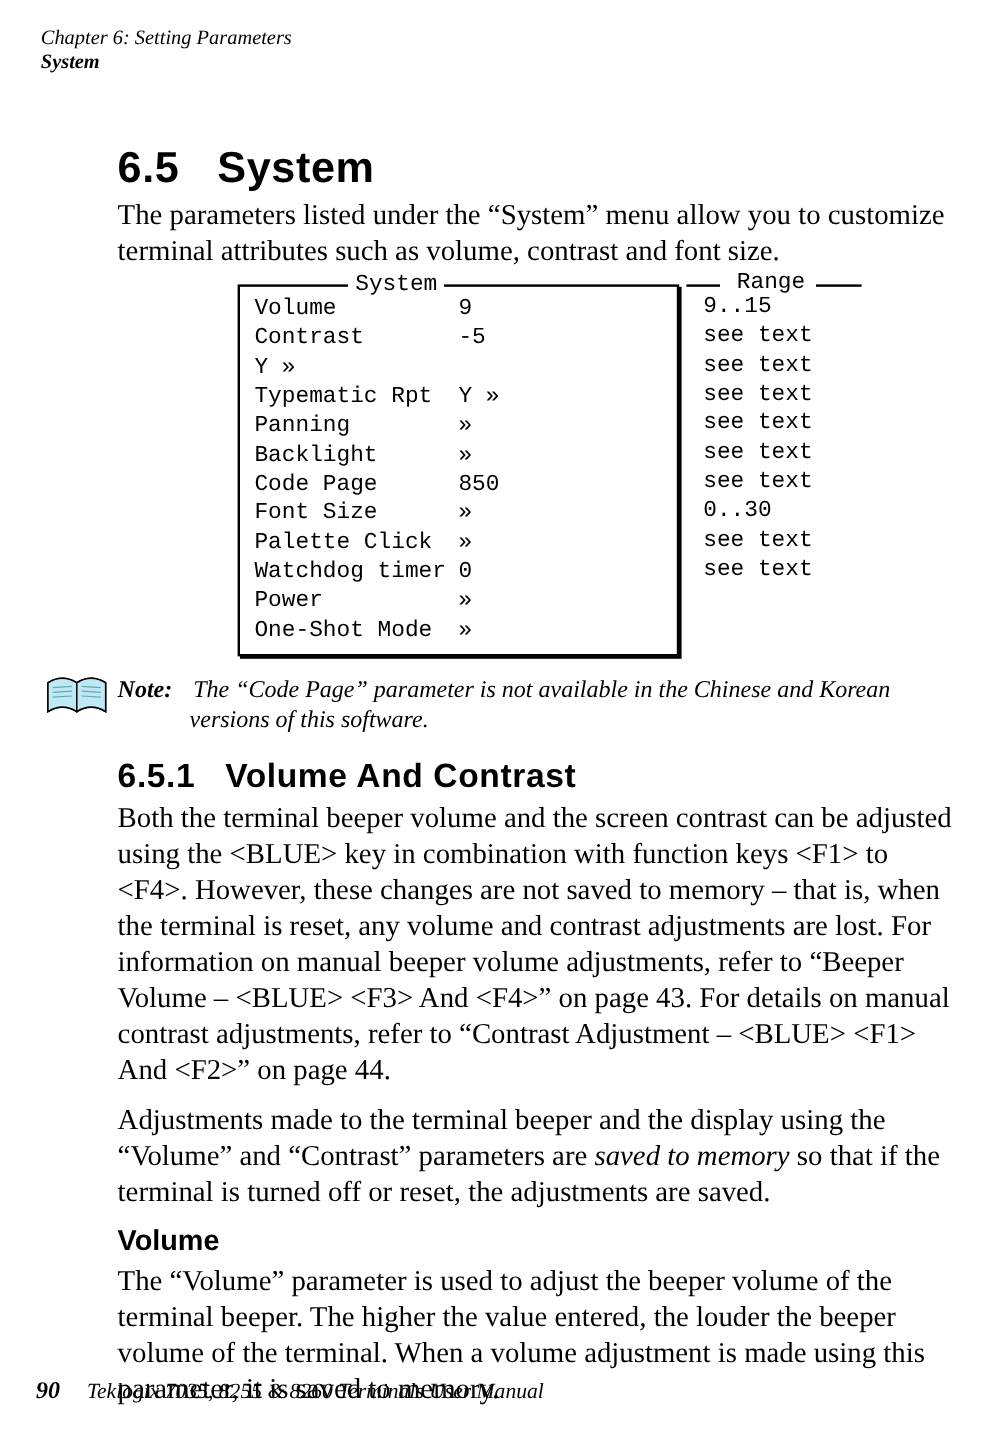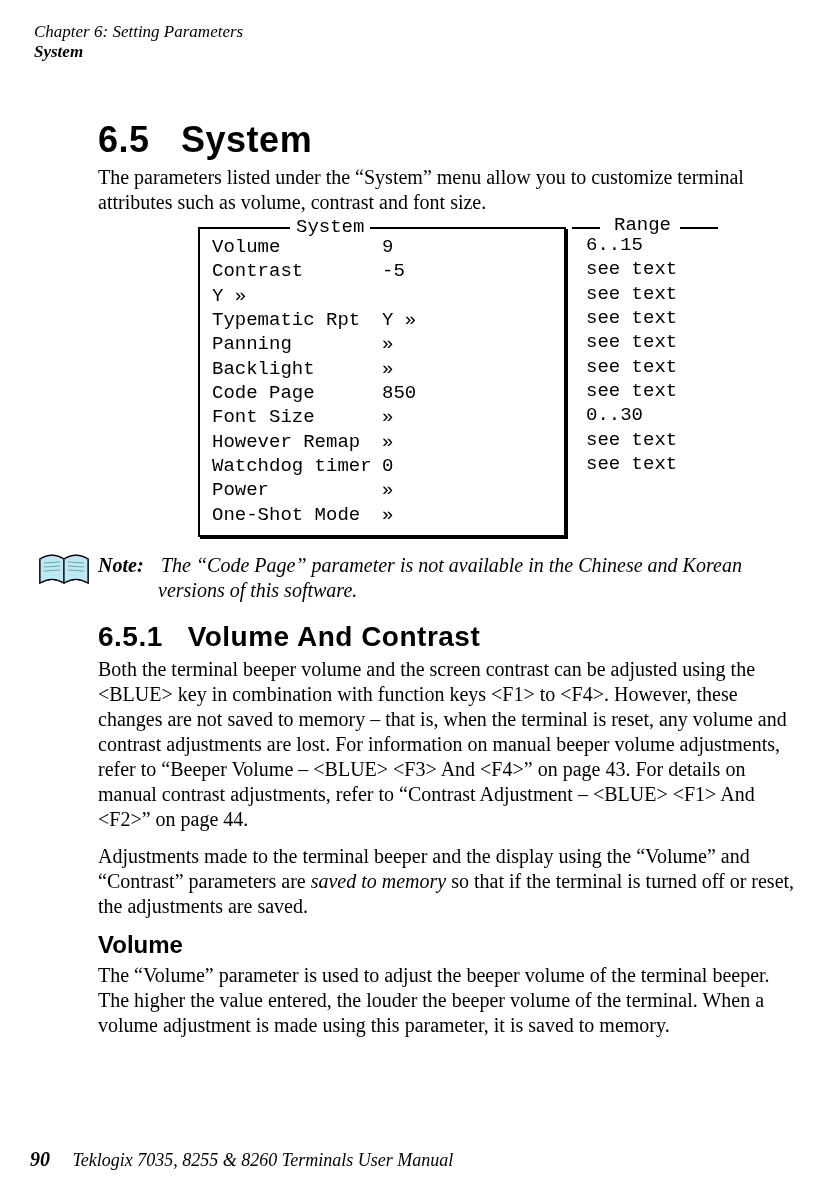--- a/index.html
+++ b/index.html
@@ -46,21 +46,21 @@
     margin: 18px 0 2px 0;
   }
   h3.minor {
     font-family: "Arial Narrow", Arial, Helvetica, sans-serif;
     font-stretch: condensed;
     font-weight: 600;
     font-size: 24px;
     margin: 10px 0 2px 0;
   }
   p.body {
-    font-size: 20px;
+    font-size: 24px;
     line-height: 1.25;
     margin: 4px 0 12px 0;
   }
   .note-row {
     display: flex;
     align-items: flex-start;
     margin: 16px 0 6px -60px;
   }
   .book-icon {
     flex: 0 0 54px;
@@ -177,33 +177,33 @@
           <span class="legend">System</span>
           <div>
             <div class="mono-row"><span class="label">Volume</span><span class="val">9</span></div>
             <div class="mono-row"><span class="label">Contrast</span><span class="val">-5</span></div>
             <div class="mono-row"><span class="val">Y »</span></div>
             <div class="mono-row"><span class="label">Typematic Rpt</span><span class="val">Y »</span></div>
             <div class="mono-row"><span class="label">Panning</span><span class="val">»</span></div>
             <div class="mono-row"><span class="label">Backlight</span><span class="val">»</span></div>
             <div class="mono-row"><span class="label">Code Page</span><span class="val">850</span></div>
             <div class="mono-row"><span class="label">Font Size</span><span class="val">»</span></div>
-            <div class="mono-row"><span class="label">However Remap</span><span class="val">»</span></div>
+            <div class="mono-row"><span class="label">Palette Click</span><span class="val">»</span></div>
             <div class="mono-row"><span class="label">Watchdog timer</span><span class="val">0</span></div>
             <div class="mono-row"><span class="label">Power</span><span class="val">»</span></div>
             <div class="mono-row"><span class="label">One-Shot Mode</span><span class="val">»</span></div>
           </div>
         </div>
         <div class="range-col">
           <div class="legend-wrap">
             <span class="hr-left"></span>
             <span class="legend">Range</span>
             <span class="hr-right"></span>
           </div>
-          <div class="mono-row"><span class="range">6..15</span></div>
+          <div class="mono-row"><span class="range">9..15</span></div>
           <div class="mono-row"><span class="range">see text</span></div>
           <div class="mono-row"><span class="range">see text</span></div>
           <div class="mono-row"><span class="range">see text</span></div>
           <div class="mono-row"><span class="range">see text</span></div>
           <div class="mono-row"><span class="range">see text</span></div>
           <div class="mono-row"><span class="range">see text</span></div>
           <div class="mono-row"><span class="range">0..30</span></div>
           <div class="mono-row"><span class="range">see text</span></div>
           <div class="mono-row"><span class="range">see text</span></div>
         </div>

